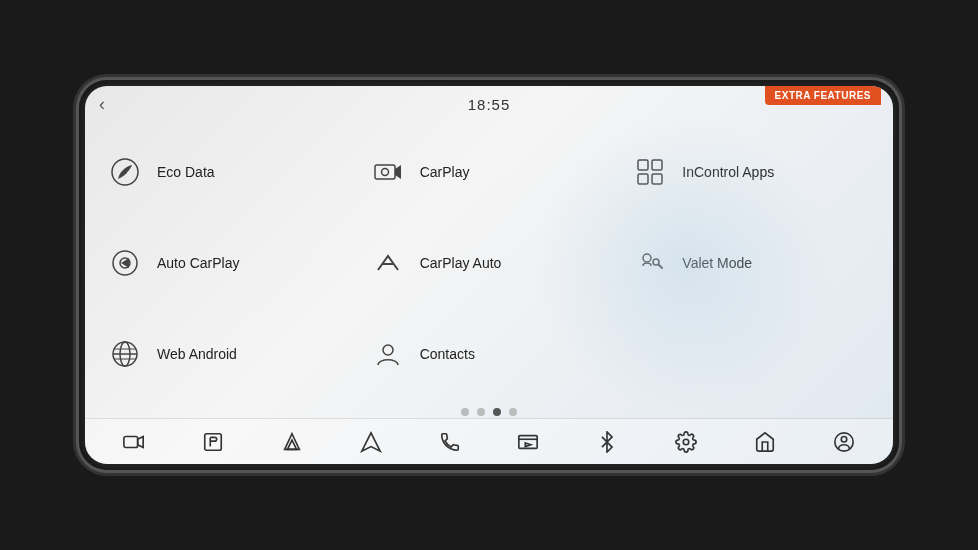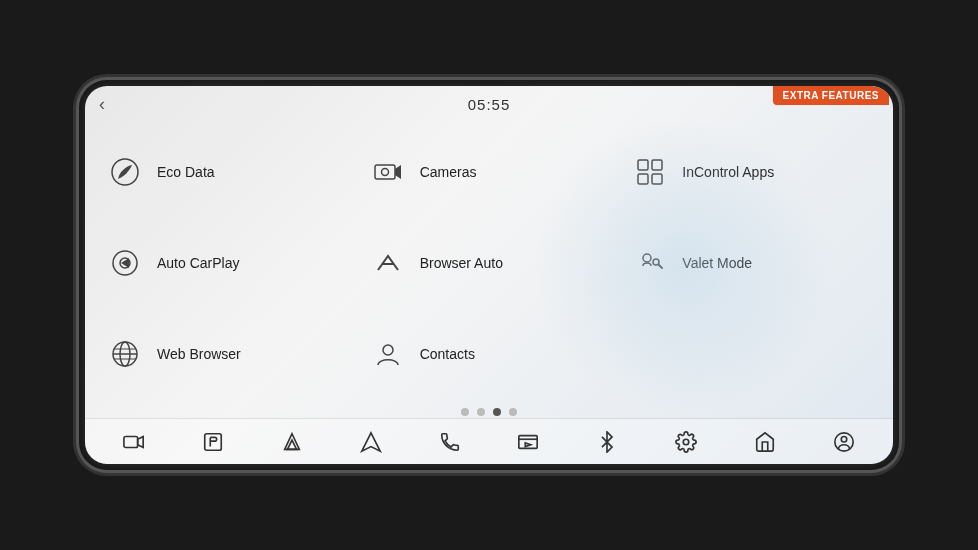--- a/index.html
+++ b/index.html
@@ -68,21 +68,21 @@
 
     .time {
       font-size: 15px;
       color: #333;
       font-weight: 500;
       letter-spacing: 1px;
     }
 
     .extra-features-badge {
       position: absolute;
-      right: 4px;
+      right: 12px;
       top: 0;
       background: #e05020;
       color: white;
       font-size: 10px;
       font-weight: bold;
       padding: 4px 10px;
       letter-spacing: 0.5px;
       border-bottom-left-radius: 4px;
     }
 
@@ -177,21 +177,21 @@
     }
   </style>
 </head>
 <body>
 
 <div class="outer-frame">
   <div class="screen">
 
     <div class="header">
       <span class="back-btn">‹</span>
-      <span class="time">05:55</span>
+      <span class="time">18:55</span>
       <div class="extra-features-badge">EXTRA FEATURES</div>
     </div>
 
     <div class="main-grid">
 
       <div class="grid-item">
         <div class="item-icon">
           <svg viewBox="0 0 30 30" fill="none" xmlns="http://www.w3.org/2000/svg">
             <ellipse cx="15" cy="15" rx="13" ry="13" stroke="#444" stroke-width="1.5"></ellipse>
             <path d="M8 22 C10 12, 20 8, 22 8 C22 8, 18 18, 8 22Z" fill="#444"></path>
@@ -202,21 +202,21 @@
       </div>
 
       <div class="grid-item">
         <div class="item-icon">
           <svg viewBox="0 0 30 30" fill="none" xmlns="http://www.w3.org/2000/svg">
             <rect x="2" y="8" width="20" height="14" rx="2" stroke="#444" stroke-width="1.5"></rect>
             <polygon points="22,12 28,8 28,22 22,18" fill="#444"></polygon>
             <circle cx="12" cy="15" r="3.5" stroke="#444" stroke-width="1.5"></circle>
           </svg>
         </div>
-        <span class="item-label">Cameras</span>
+        <span class="item-label">CarPlay</span>
       </div>
 
       <div class="grid-item">
         <div class="item-icon">
           <svg viewBox="0 0 30 30" fill="none" xmlns="http://www.w3.org/2000/svg">
             <rect x="3" y="3" width="10" height="10" rx="1.5" stroke="#444" stroke-width="1.5"></rect>
             <rect x="17" y="3" width="10" height="10" rx="1.5" stroke="#444" stroke-width="1.5"></rect>
             <rect x="3" y="17" width="10" height="10" rx="1.5" stroke="#444" stroke-width="1.5"></rect>
             <rect x="17" y="17" width="10" height="10" rx="1.5" stroke="#444" stroke-width="1.5"></rect>
           </svg>
@@ -235,21 +235,21 @@
         <span class="item-label">Auto CarPlay</span>
       </div>
 
       <div class="grid-item">
         <div class="item-icon">
           <svg viewBox="0 0 30 30" fill="none" xmlns="http://www.w3.org/2000/svg">
             <path d="M5 22 L15 8 L25 22" stroke="#444" stroke-width="2" fill="none"></path>
             <path d="M9 16 L21 16" stroke="#444" stroke-width="2"></path>
           </svg>
         </div>
-        <span class="item-label">Browser Auto</span>
+        <span class="item-label">CarPlay Auto</span>
       </div>
 
       <div class="grid-item">
         <div class="item-icon">
           <svg viewBox="0 0 30 30" fill="none" xmlns="http://www.w3.org/2000/svg">
             <circle cx="12" cy="10" r="4" stroke="#444" stroke-width="1.5"></circle>
             <path d="M8 18 C8 14, 16 14, 16 18" stroke="#444" stroke-width="1.5" fill="none"></path>
             <circle cx="21" cy="14" r="3" stroke="#444" stroke-width="1.5"></circle>
             <line x1="23.5" y1="16.5" x2="27" y2="20" stroke="#444" stroke-width="2" stroke-linecap="round"></line>
           </svg>
@@ -260,21 +260,21 @@
       <div class="grid-item">
         <div class="item-icon">
           <svg viewBox="0 0 30 30" fill="none" xmlns="http://www.w3.org/2000/svg">
             <circle cx="15" cy="15" r="12" stroke="#444" stroke-width="1.5"></circle>
             <ellipse cx="15" cy="15" rx="5" ry="12" stroke="#444" stroke-width="1.5"></ellipse>
             <line x1="3" y1="15" x2="27" y2="15" stroke="#444" stroke-width="1.5"></line>
             <line x1="4" y1="10" x2="26" y2="10" stroke="#444" stroke-width="1"></line>
             <line x1="4" y1="20" x2="26" y2="20" stroke="#444" stroke-width="1"></line>
           </svg>
         </div>
-        <span class="item-label">Web Browser</span>
+        <span class="item-label">Web Android</span>
       </div>
 
 
       <div class="grid-item">
         <div class="item-icon">
           <svg viewBox="0 0 30 30" fill="none" xmlns="http://www.w3.org/2000/svg">
             <circle cx="15" cy="11" r="5" stroke="#444" stroke-width="1.5"></circle>
             <path d="M5 26 C5 19, 25 19, 25 26" stroke="#444" stroke-width="1.5" fill="none"></path>
           </svg>
         </div>

